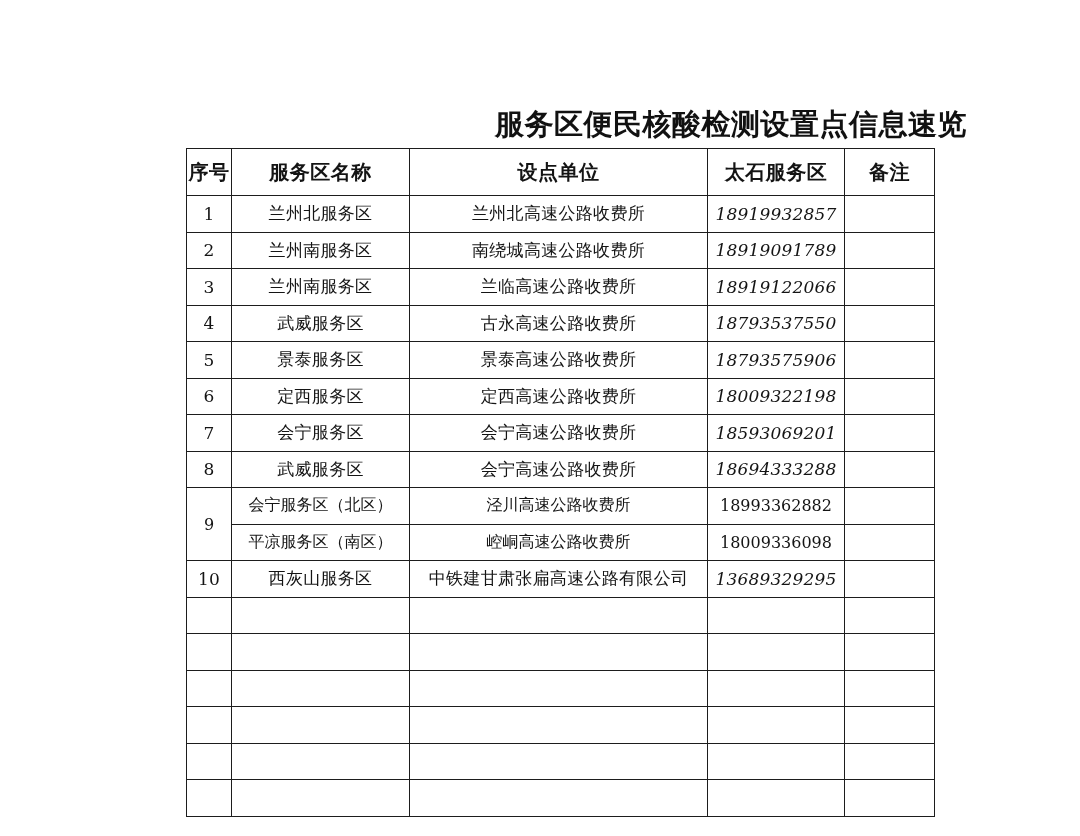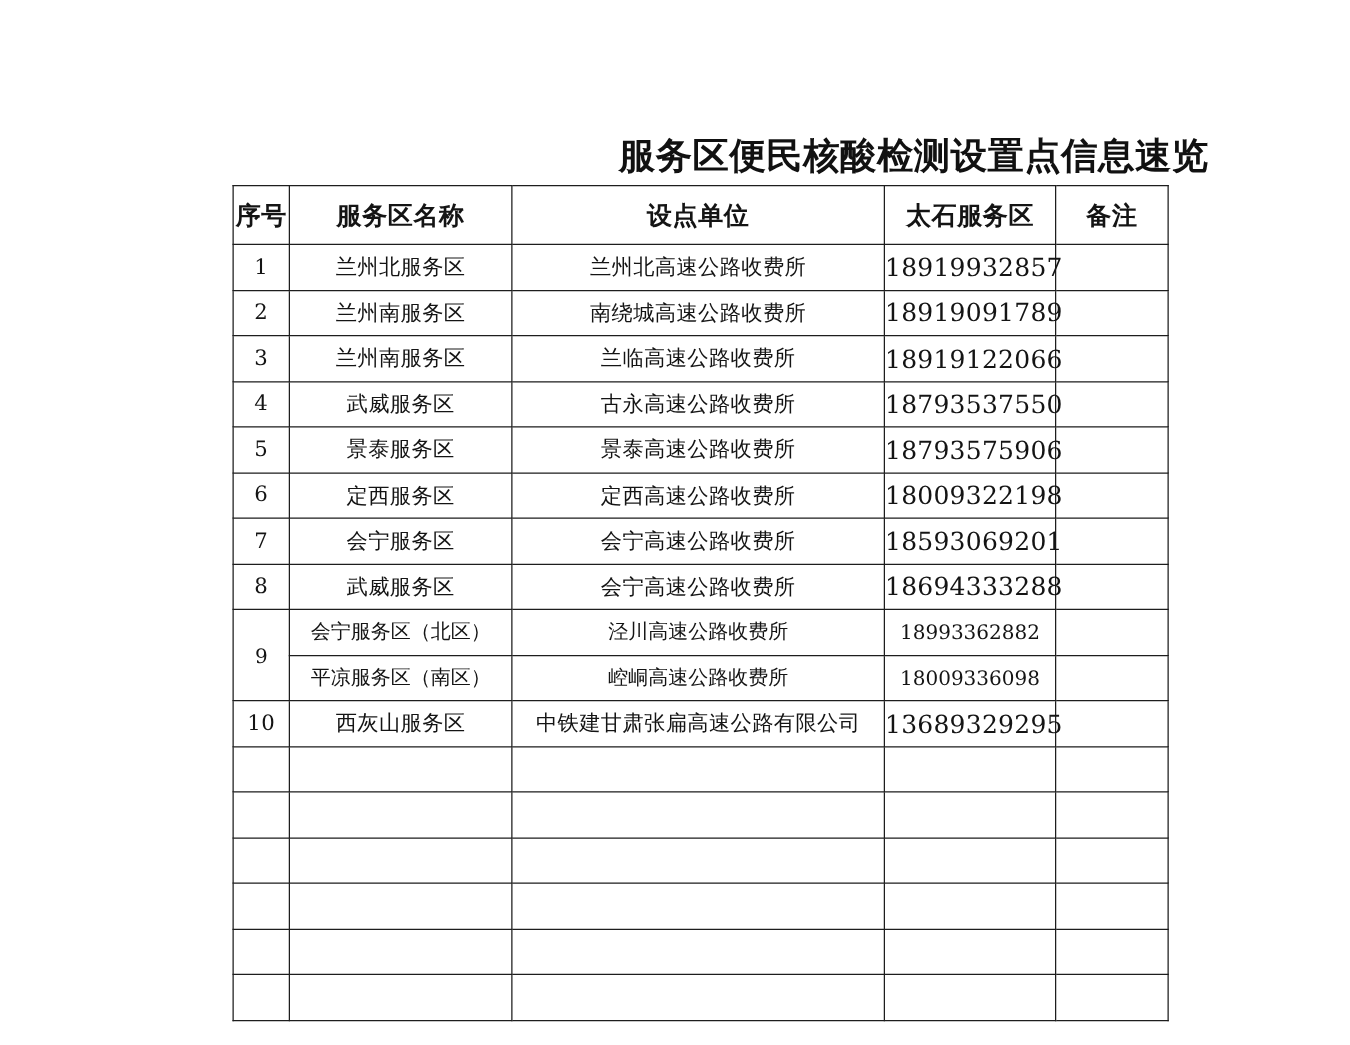--- a/index.html
+++ b/index.html
@@ -81,22 +81,23 @@
     font-size: 17px;
     letter-spacing: 0.3px;
   }
 
   tr.data-row td.cell-idx {
     font-size: 17px;
     font-family: "DejaVu Serif", "Liberation Serif", serif;
   }
 
   tr.data-row td.cell-phone {
-    font-size: 20px;
+    font-size: 17px;
     letter-spacing: 0.2px;
+    font-style: italic;
   }
 
   tr.data-row td.cell-unit {
     font-size: 17px;
     text-align: center;
   }
 
   tr.sub-row td {
     height: 35.5px;
     font-size: 16px;

